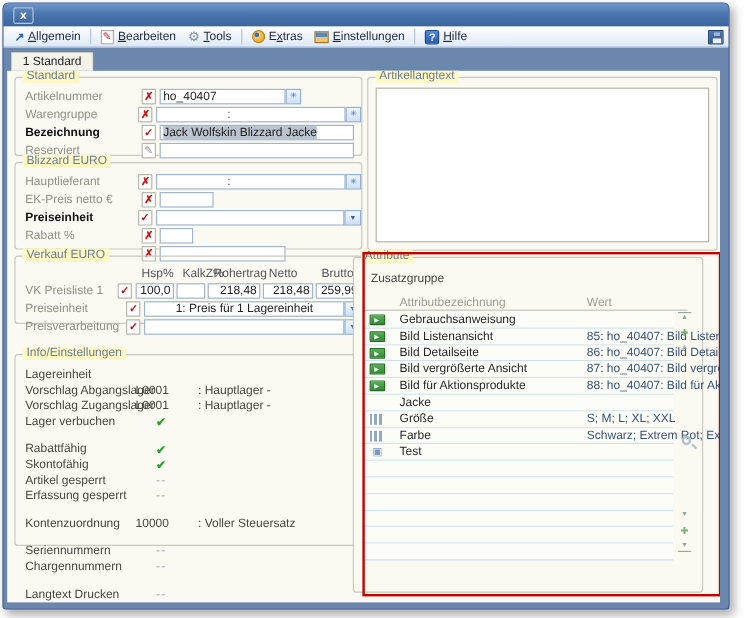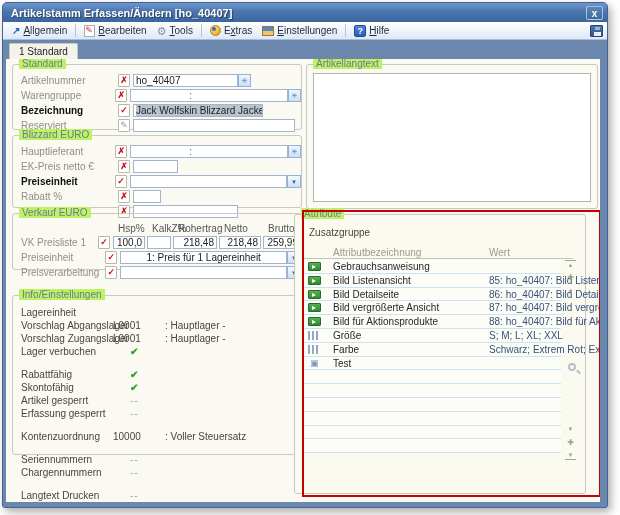--- a/index.html
+++ b/index.html
@@ -41,21 +41,21 @@
     position:relative; border-radius:1px; }
   .mi-save::before { content:""; position:absolute; left:3px; bottom:0; width:7px; height:4px; background:#e9eef5; }
   .mi-save::after { content:""; position:absolute; left:4px; top:1px; width:5px; height:3px; background:#9db4cf; }
   
   .tabstrip { height:19px; display:flex; align-items:flex-end; padding-left:6px; }
   .tab { background:#f4f3ea; border:1px solid #c9c9bd; border-bottom:none;
     border-radius:2px 2px 0 0; padding:2px 9px 2px 9px; color:#222; }
   
   .content { position:relative; margin:0 7px 7px 3px; height:443px; background:#fbfaf2; overflow:hidden; }
   .group { position:absolute; border:1px solid #c9c9c0; border-radius:3px; }
-  .group-title { position:absolute; top:-7px; left:6px; background:#bef264; padding:0 3px;
+  .group-title { position:absolute; top:-7px; left:6px; background:#fef9c3; padding:0 3px;
     color:#697b97; white-space:nowrap; }
   
   .frow { position:relative; height:15px; display:flex; align-items:center; padding-left:8px; }
   .flabel { width:97px; color:#8f8f85; white-space:nowrap; }
   .flabel.bold { color:#111; font-weight:bold; }
   .sticon { width:12px; height:13px; background:#fff; border:1px solid #b7b7ae; border-radius:1px;
     font-size:9px; line-height:11px; text-align:center; margin-right:3px; flex:none; }
   .st-required { color:#cc1111; font-weight:bold; }
   .st-filled { color:#cc1111; font-weight:bold; }
   .st-edit { color:#98988e; }
@@ -118,21 +118,20 @@
     background:#b3c0ce; transform:rotate(45deg); }
   .red-highlight { position:absolute; border:2px solid #c40000; pointer-events:none; z-index:5; }
   u { text-decoration:underline; }
 </style>
 </head>
 <body>
 
 <div class="window">
 
   <div class="titlebar">
-    <span class="title-text">Artikelstamm Erfassen/Ändern [ho_40407]</span>
     <span class="close-btn">x</span>
   </div>
 
   <div class="menubar" id="menubar">
 
     <div class="menu-item">
         <span class="mi mi-arrow">↗</span>
         <span><u>A</u>llgemein</span>
       </div>
       <span class="menu-sep"></span>
@@ -183,21 +182,21 @@
             <span class="flabel">Warengruppe</span>
             <span class="sticon st-required">✗</span>
             <span class="fbox" style="width: 162px;">
               <span class="colon-mid">:</span>
             </span>
             <span class="btn-lookup">✳</span>
           </div>
           <div class="frow">
             <span class="flabel bold">Bezeichnung</span>
             <span class="sticon st-filled">✓</span>
-            <span class="fbox" style="width: 130px; align-items: center;">
+            <span class="fbox" style="width: 162px; align-items: center;">
               <span class="sel">Jack Wolfskin Blizzard Jacke</span>
             </span>
           </div>
           <div class="frow">
             <span class="flabel">Reserviert</span>
             <span class="sticon st-edit">✎</span>
             <span class="fbox" style="width: 162px;">
               <span></span>
             </span>
           </div>
@@ -392,20 +391,23 @@
             <span class="aicon ai-image"></span>
             <span class="aname">Bild vergrößerte Ansicht</span>
             <span class="avalue">87: ho_40407: Bild vergröße</span>
           </div>
           <div class="grow">
             <span class="aicon ai-image"></span>
             <span class="aname">Bild für Aktionsprodukte</span>
             <span class="avalue">88: ho_40407: Bild für Aktio</span>
           </div>
           <div class="grow">
+            <span class="aname">Jacke</span>
+          </div>
+          <div class="grow">
             <span class="aicon ai-list"></span>
             <span class="aname">Größe</span>
             <span class="avalue">S; M; L; XL; XXL</span>
           </div>
           <div class="grow">
             <span class="aicon ai-list"></span>
             <span class="aname">Farbe</span>
             <span class="avalue">Schwarz; Extrem Rot; Extre</span>
           </div>
           <div class="grow">

